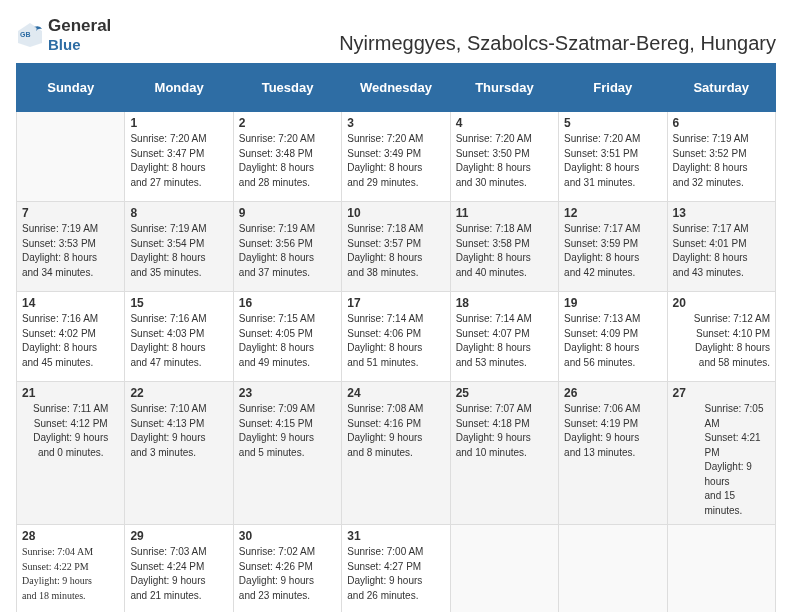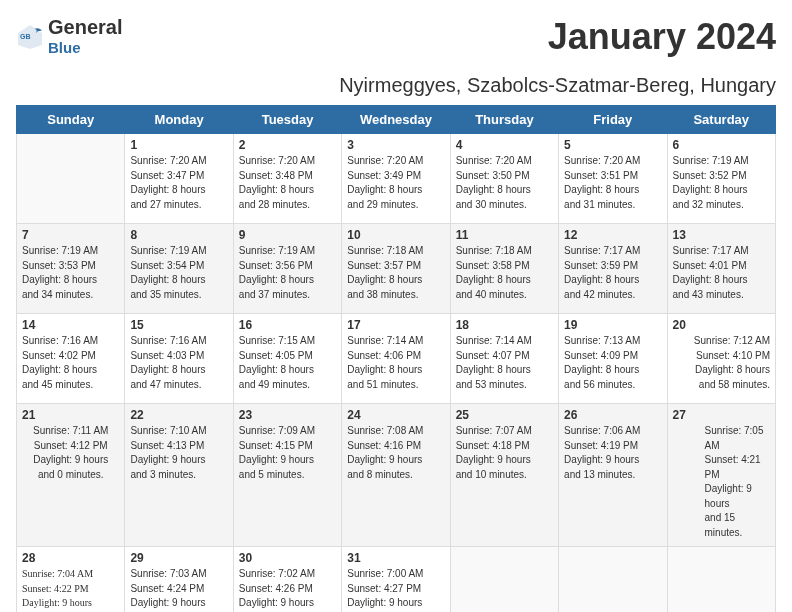--- a/index.html
+++ b/index.html
@@ -14,41 +14,41 @@
       display: flex;
       align-items: flex-start;
       justify-content: space-between;
       margin-bottom: 8px;
     }
     .logo {
       display: flex;
       align-items: center;
       gap: 4px;
     }
-    .logo-text-general { font-size: 20px; font-weight: bold; color: #333; }
+    .logo-text-general { font-size: 17px; font-weight: bold; color: #333; }
     .logo-text-blue { font-size: 15px; font-weight: bold; color: #2e6da4; }
     .logo-icon {
       width: 28px; height: 28px;
     }
     .title-block { text-align: right; }
     .calendar-title { font-size: 36px; font-weight: bold; color: #333; }
     .calendar-subtitle { font-size: 20px; color: #333; margin-top: 16px; }
     table {
       width: 100%;
       border-collapse: collapse;
       table-layout: fixed;
     }
     thead tr {
       background: #2e6da4;
     }
     thead th {
       color: #fff;
       font-size: 13px;
       font-weight: bold;
-      padding: 6px 4px;
+      padding: 16px 4px;
       text-align: center;
       border: 1px solid #2e6da4;
     }
     tbody tr {
       border-bottom: 1px solid #ccc;
     }
     tbody td {
       vertical-align: top;
       padding: 4px 5px 6px 5px;
       font-size: 10.5px;
@@ -84,21 +84,20 @@
       <text x="4" y="16" font-size="7" font-weight="bold" fill="#2e6da4">GB</text>
 
       <path d="M18 6 Q24 4 26 8 Q22 7 20 10 Q22 6 18 6Z" fill="#2e6da4"></path>
     </svg>
     <div>
       <span class="logo-text-general">General</span><br>
       <span class="logo-text-blue">Blue</span>
     </div>
   </div>
   <div class="title-block">
-    <div class="calendar-title">January 2024</div>
     <div class="calendar-subtitle">Nyirmeggyes, Szabolcs-Szatmar-Bereg, Hungary</div>
   </div>
 </div>
 
 <table>
   <thead>
     <tr>
     <th>Sunday</th>
         <th>Monday</th>
         <th>Tuesday</th>

